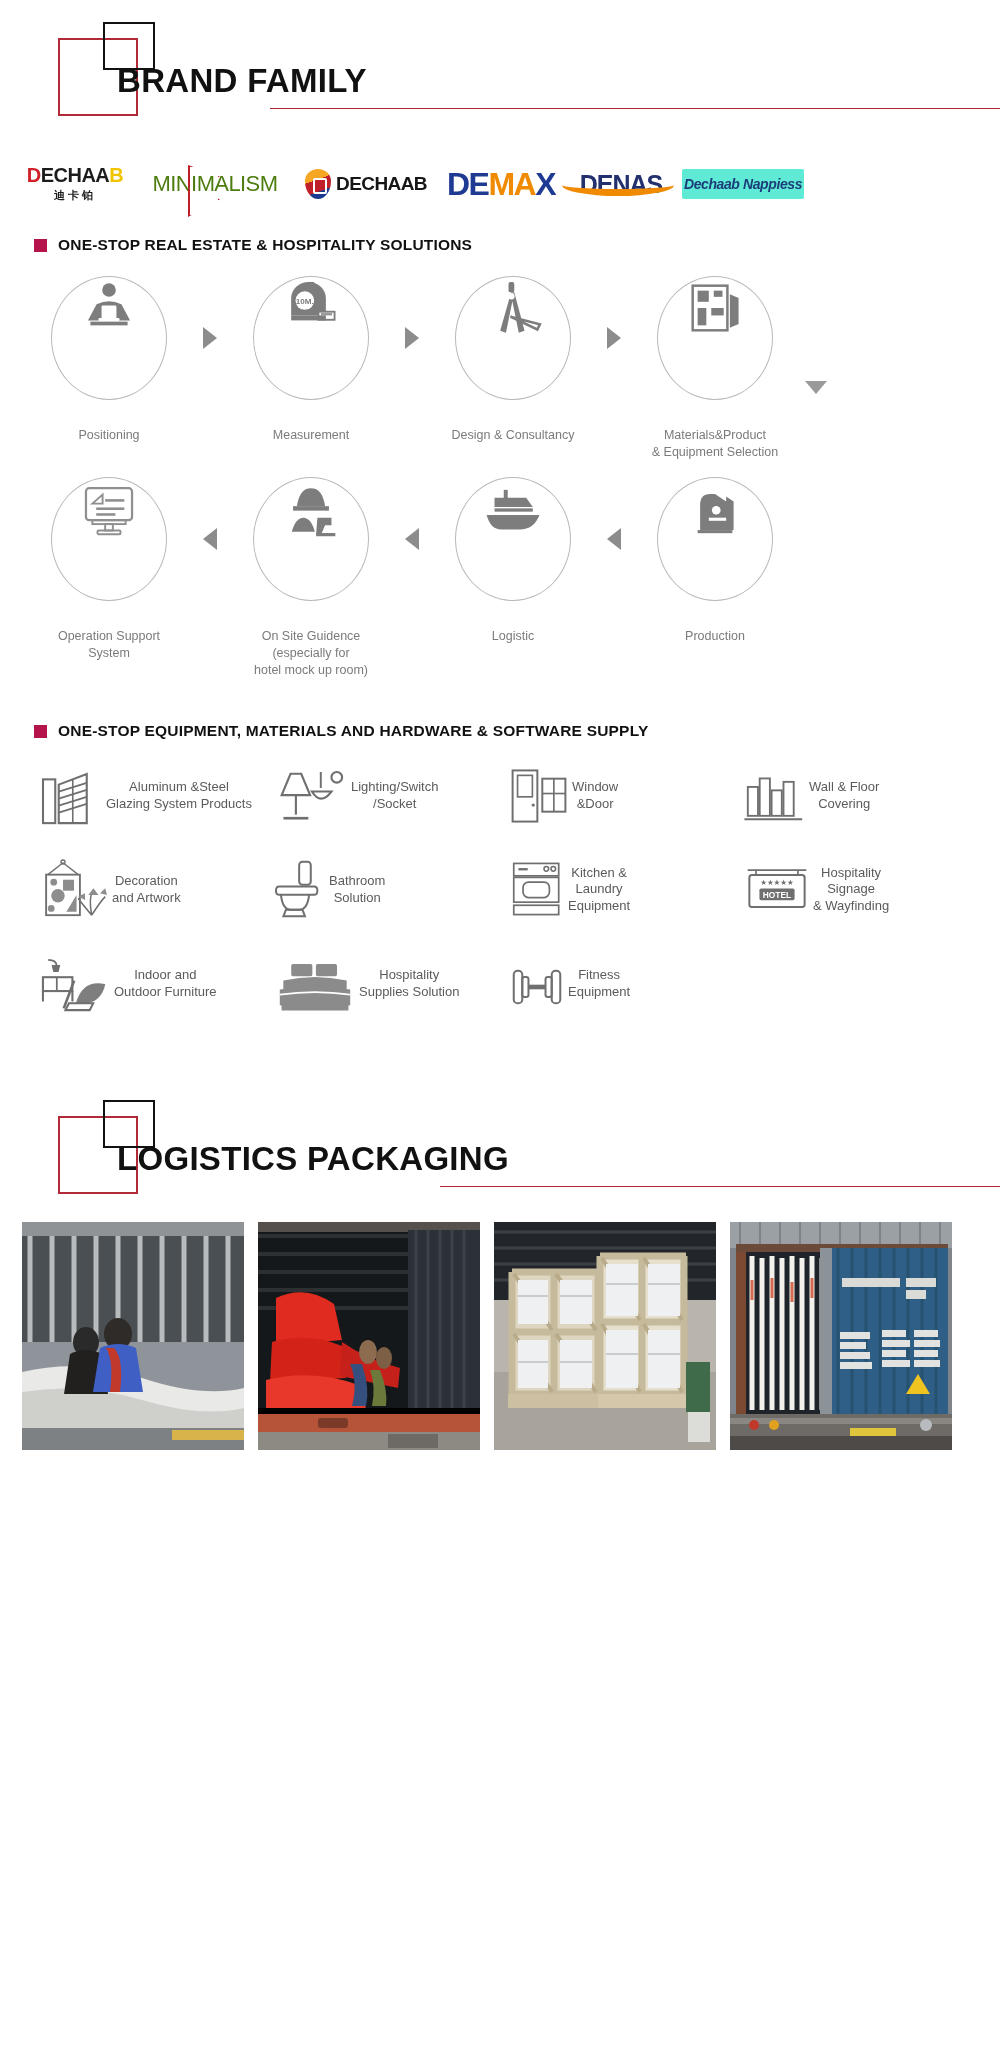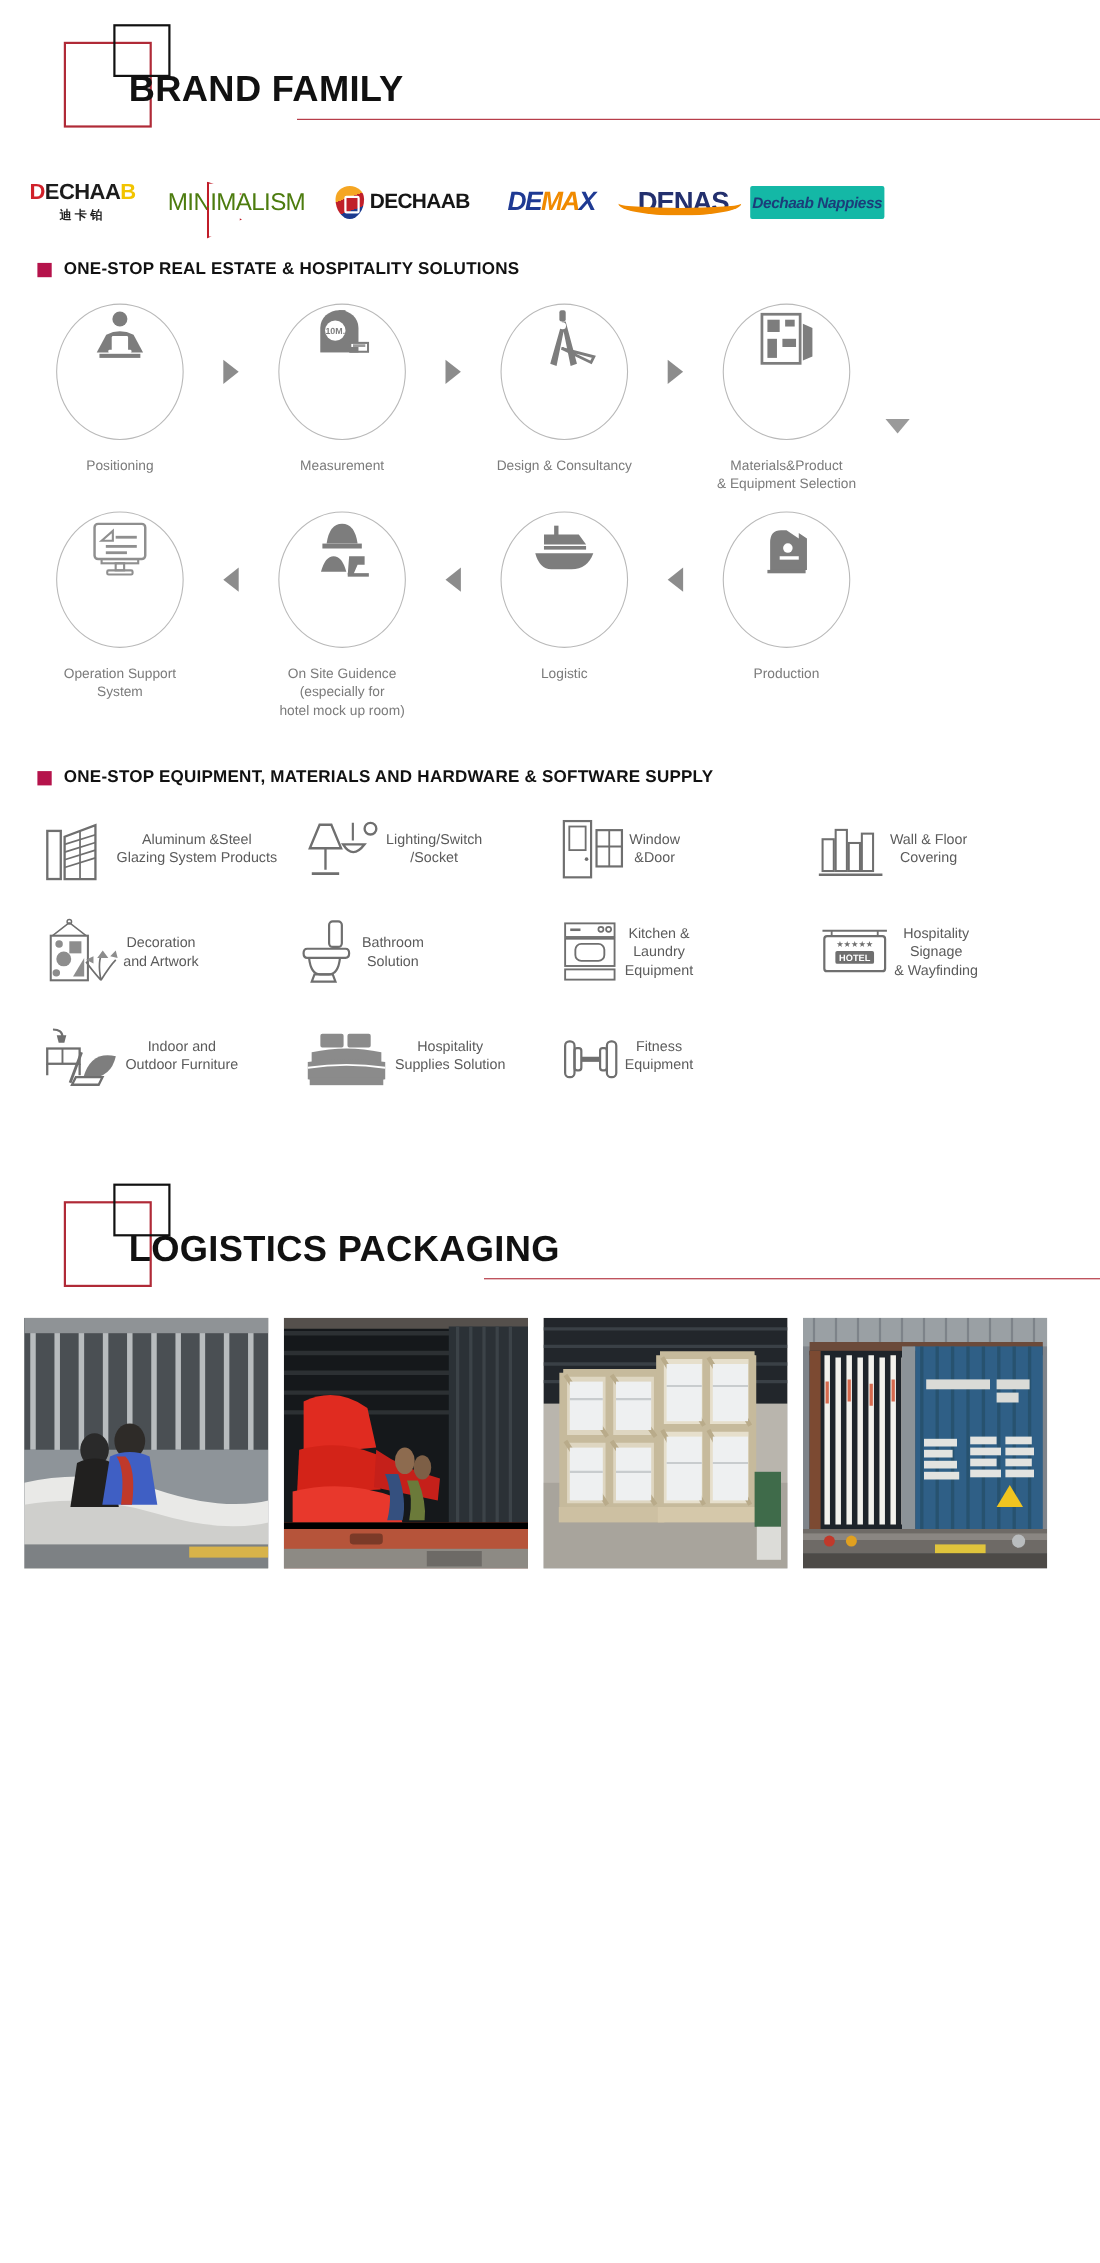--- a/index.html
+++ b/index.html
@@ -68,51 +68,51 @@
     border-radius: 50% 50% 50% 50% / 40% 40% 60% 60%;
     position: relative;
   }
   .lg-dechaab2 .mark::after {
     content: ""; position: absolute; left: 8px; top: 9px;
     width: 10px; height: 12px; border: 2px solid #fff; border-radius: 2px;
   }
   .lg-dechaab2 .word { font-size: 19px; font-weight: bold; color: #161616; letter-spacing: -.6px; }
 
   .lg-demax { width: 118px; }
-  .lg-demax .word { font-size: 24px; font-weight: bold; font-style: italic; letter-spacing: -1.5px; }
+  .lg-demax .word { font-size: 32px; font-weight: bold; letter-spacing: -1.5px; }
   .lg-demax .b { color: #1f3a93; }
   .lg-demax .o { color: #f08a00; }
 
   .lg-denas { width: 110px; position: relative; }
   .lg-denas .word { font-size: 25px; font-weight: bold; color: #23306e; letter-spacing: -1px; }
   .lg-denas .swoosh {
     position: absolute; left: -4px; bottom: 3px; width: 112px; height: 22px;
     border-bottom: 7px solid #f08a00; border-radius: 0 0 60% 60%;
   }
 
-  .lg-nappiess { width: 122px; height: 30px; background: #14b8a6; border-radius: 2px; }
+  .lg-nappiess { width: 122px; height: 30px; background: #5eead4; border-radius: 2px; }
   .lg-nappiess .word {
     font-size: 14px; font-weight: bold; font-style: italic;
     color: #1b3d7a; letter-spacing: -.4px;
   }
 
   
   .bullet-head { display: flex; align-items: center; gap: 11px; padding: 0 0 0 34px; }
   .bullet-head .sq { width: 13px; height: 13px; background: #b5134b; flex: 0 0 auto; }
   .bullet-head .txt { font-size: 15.5px; font-weight: bold; color: #111; letter-spacing: .2px; }
 
   
   .flow-row { display: flex; align-items: flex-start; padding: 0 24px; }
   .flow-cell { width: 170px; display: flex; flex-direction: column; align-items: center; }
   .oval {
     width: 116px; height: 124px; border: 1.7px solid #b9b9b9;
     border-radius: 50%; display: flex; justify-content: center;
   }
   .flow-label {
-    margin-top: 15px; font-size: 12.5px; color: #7b7b7b;
+    margin-top: 27px; font-size: 12.5px; color: #7b7b7b;
     text-align: center; line-height: 1.35; white-space: pre-line;
   }
   .arrow-cell { width: 32px; display: flex; align-items: center; justify-content: center; height: 124px; }
   .tri-r { width: 0; height: 0; border-left: 14px solid #8c8c8c; border-top: 11px solid transparent; border-bottom: 11px solid transparent; }
   .tri-l { width: 0; height: 0; border-right: 14px solid #8c8c8c; border-top: 11px solid transparent; border-bottom: 11px solid transparent; }
   .tri-d { width: 0; height: 0; border-top: 13px solid #9a9a9a; border-left: 11px solid transparent; border-right: 11px solid transparent; }
 
   
   .eq-grid { display: grid; grid-template-columns: repeat(4, 1fr); padding: 0 30px; }
   .eq-cell { display: flex; flex-direction: row; align-items: center; padding: 14px 6px 6px; }

